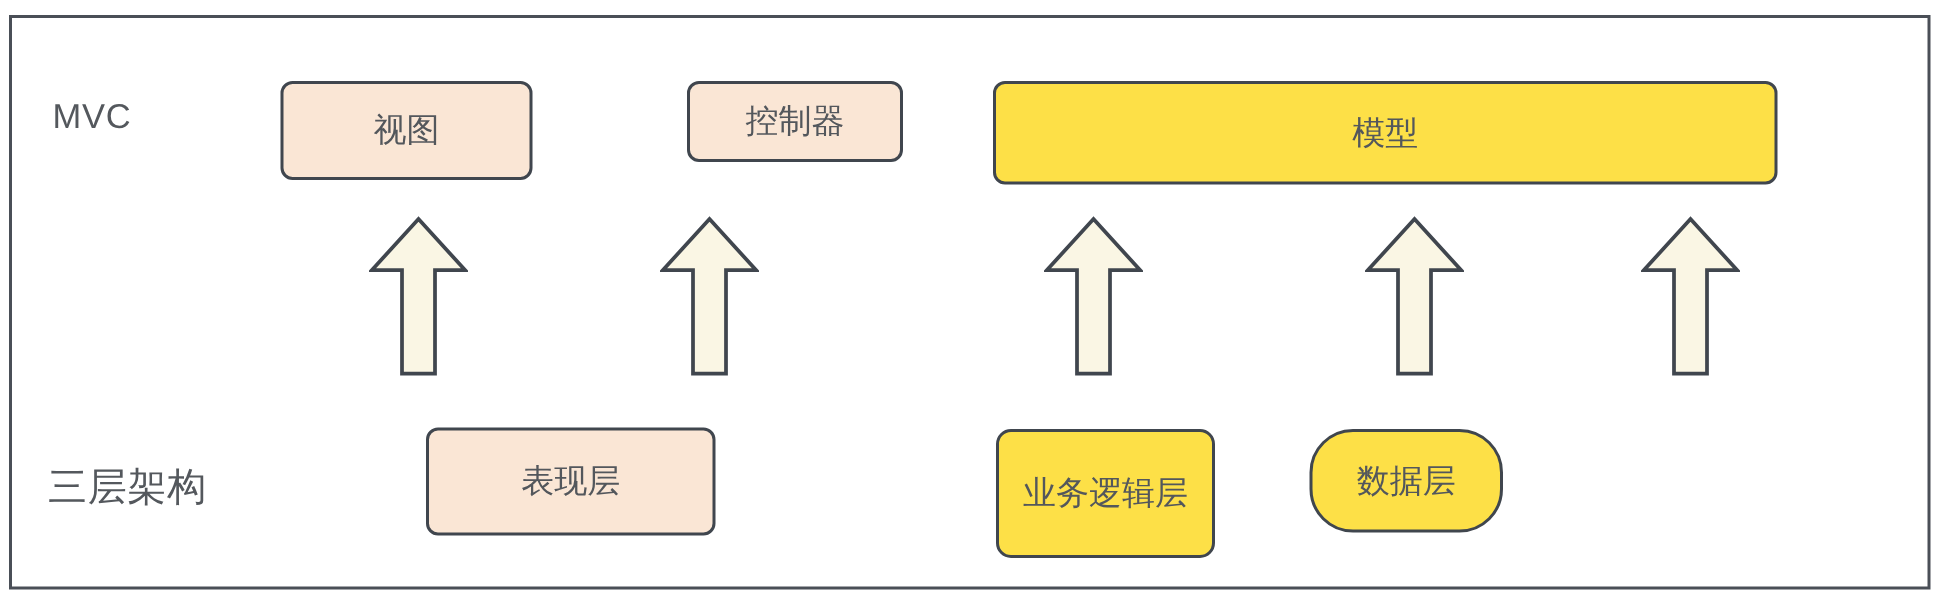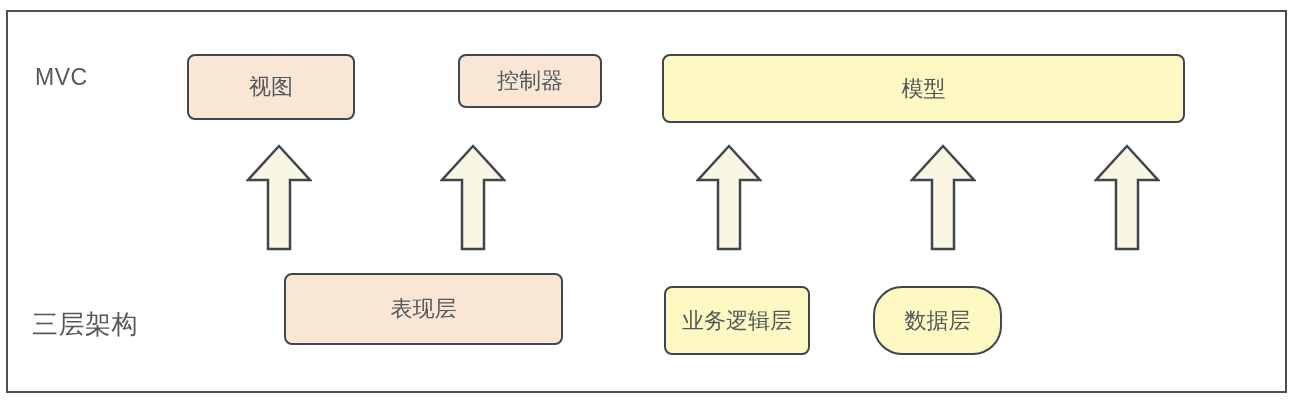--- a/index.html
+++ b/index.html
@@ -18,26 +18,26 @@
     letter-spacing: 0.5px; white-space: nowrap;
   }
   .row-label.mvc { left: 27px; top: 52px; }
   .row-label.three-tier { left: 24px; top: 295px; font-size: 26px; }
   .node {
     position: absolute; display: flex; align-items: center; justify-content: center;
     border: 2px solid #40464e; border-radius: 8px;
     color: #53575c; font-size: 22px; white-space: nowrap;
   }
   .peach { background: #fae6d5; }
-  .lavender { background: #fef9c3; font-family: Liberation Serif, serif; }
+  .lavender { background: #fde047; font-family: Liberation Serif, serif; }
   .node.view        { left: 179px; top: 42px;  width: 168px; height: 66px; }
   .node.controller  { left: 410px; top: 42px;  width: 144px; height: 54px; margin-left: 40px; }
   .node.model       { left: 654px; top: 42px;  width: 523px; height: 69px; }
-  .node.presentation{ left: 276px; top: 261px; width: 279px; height: 72px; text-align: right; }
-  .node.business    { left: 656px; top: 274px; width: 146px; height: 69px; }
+  .node.presentation{ left: 276px; top: 273px; width: 193px; height: 72px; text-align: right; }
+  .node.business    { left: 656px; top: 274px; width: 146px; height: 86px; border-radius: 10px; }
   .node.data-layer  { left: 865px; top: 274px; width: 129px; height: 69px; border-radius: 29px; }
   .node.entity      { left: 1047px; top: 275px; width: 129px; height: 66px; border-radius: 30px; }
   .arrow { position: absolute; top: 132px; width: 66px; height: 107px; }
   .arrow.a1 { left: 238px; }
   .arrow.a2 { left: 432px; }
   .arrow.a3 { left: 688px; }
   .arrow.a4 { left: 902px; }
   .arrow.a5 { left: 1086px; }
 </style>
 </head>

